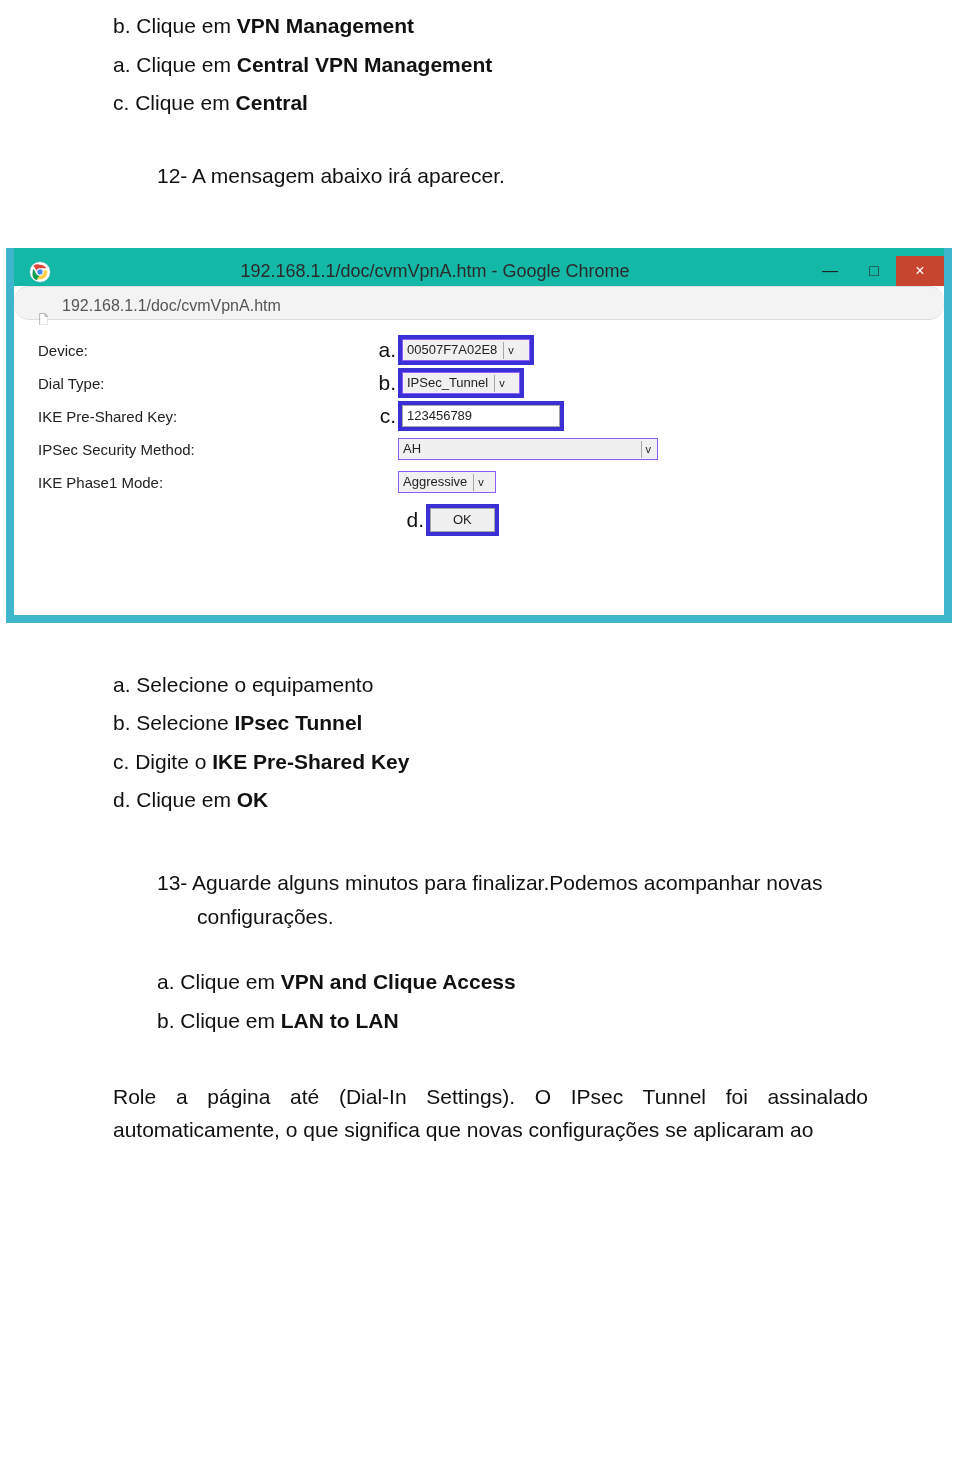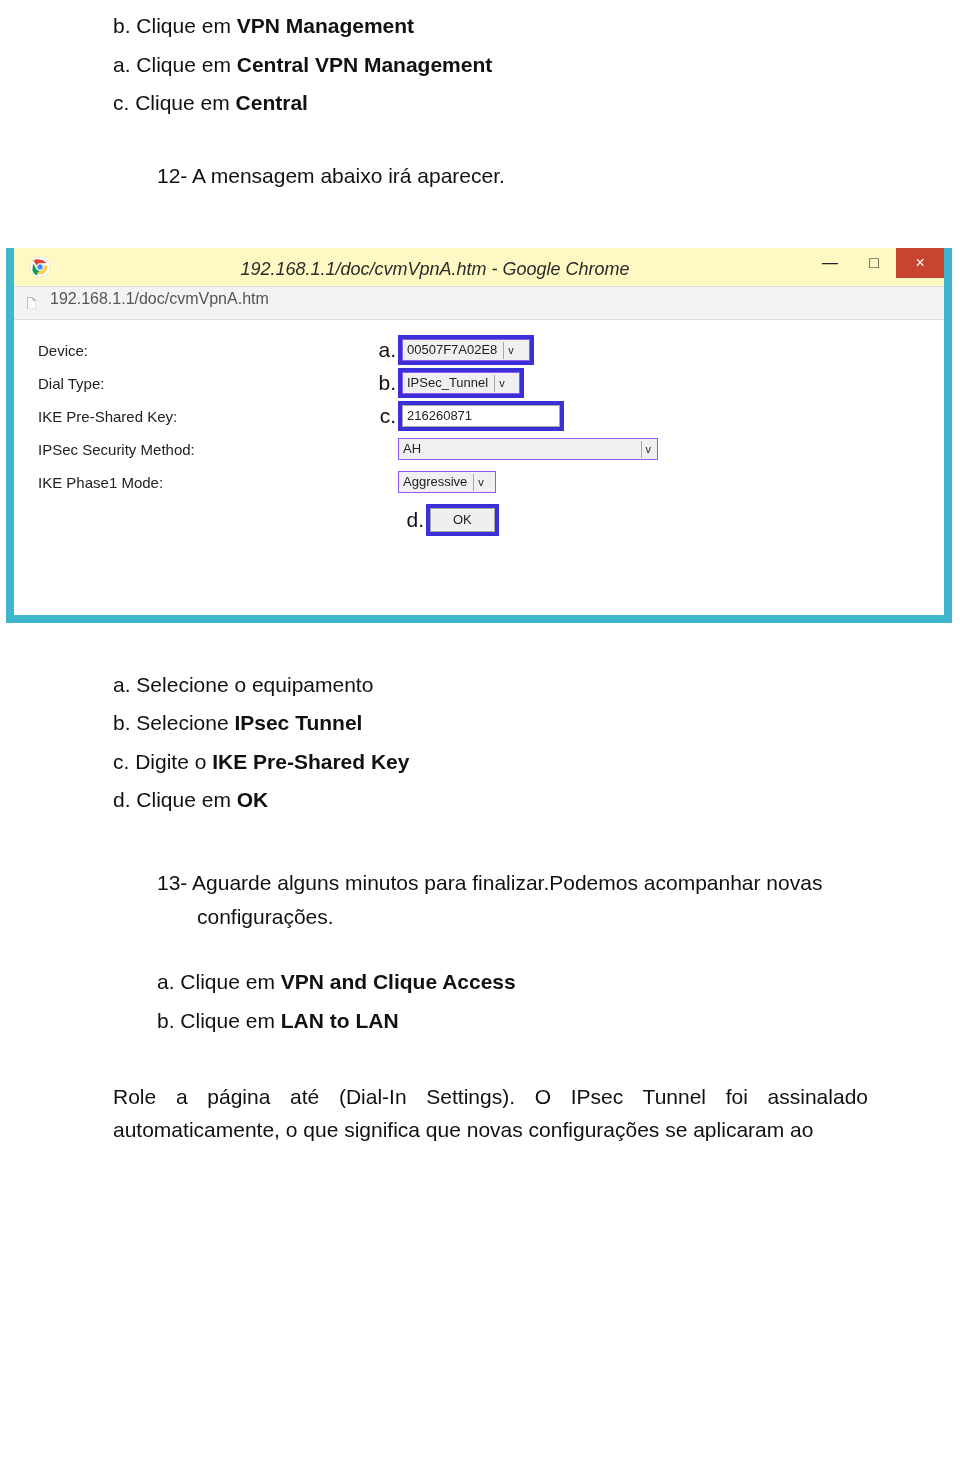--- a/index.html
+++ b/index.html
@@ -25,25 +25,24 @@
   .browser-wrap {
     width: 946px;
     margin-left: -107px;
     border: 8px solid #3fb6cc;
     border-top: 0;
     background: #fff;
     position: relative;
   }
   .titlebar {
     display: flex;
-    align-items: flex-start;
+    align-items: flex-end;
     height: 38px;
-    background: #fef9c3;
+    background: #14b8a6;
     position: relative;
-    font-style: italic;
   }
   .title-favicon {
     width: 28px; height: 28px; margin: 5px 8px 0 12px;
     display:flex;align-items:center;justify-content:center;
   }
   .title-text {
     flex: 1;
     font-size: 18px;
     color: #2b2b2b;
     padding-top: 8px;
@@ -53,22 +52,23 @@
   .win-btn {
     width: 44px; height: 30px; display:flex; align-items:center; justify-content:center;
     font-size: 16px; color: #222;
   }
   .win-btn.close { background:#c6452e; color:#fff; width:48px; }
   .addrbar {
     background:#f3f3f3;
     border-top:1px solid #ddd;
     border-bottom:1px solid #ddd;
     height:34px;
-    display:flex; align-items:flex-start;
-    padding: 0 10px;
+    display:flex; align-items:flex-end;
+    padding: 0 22px;
+    border-radius: 15px;
   }
   .tab-icon { width:16px;height:16px; margin-right:10px; }
   .addr-text { font-size: 16px; color:#555; }
 
   .form-area {
     padding: 14px 16px 78px 24px;
     font-family: Verdana, Geneva, sans-serif;
     font-size: 15px;
     color:#222;
   }
@@ -169,21 +169,21 @@
             <span>IPSec_Tunnel</span>
             <span class="caret">v</span>
           </div>
         </div>
       </div>
 
       <div class="form-row">
         <div class="form-label">IKE Pre-Shared Key:</div>
         <div class="callout">c.</div>
         <div class="highlight-box">
-          <div class="txt" style="width:158px">216260871</div>
+          <div class="txt" style="width:158px">123456789</div>
         </div>
       </div>
 
       <div class="form-row">
         <div class="form-label">IPSec Security Method:</div>
         <div class="callout"></div>
         <div class="sel" style="width:260px">
           <span>AH</span>
           <span class="caret" style="margin-left:auto">v</span>
         </div>

